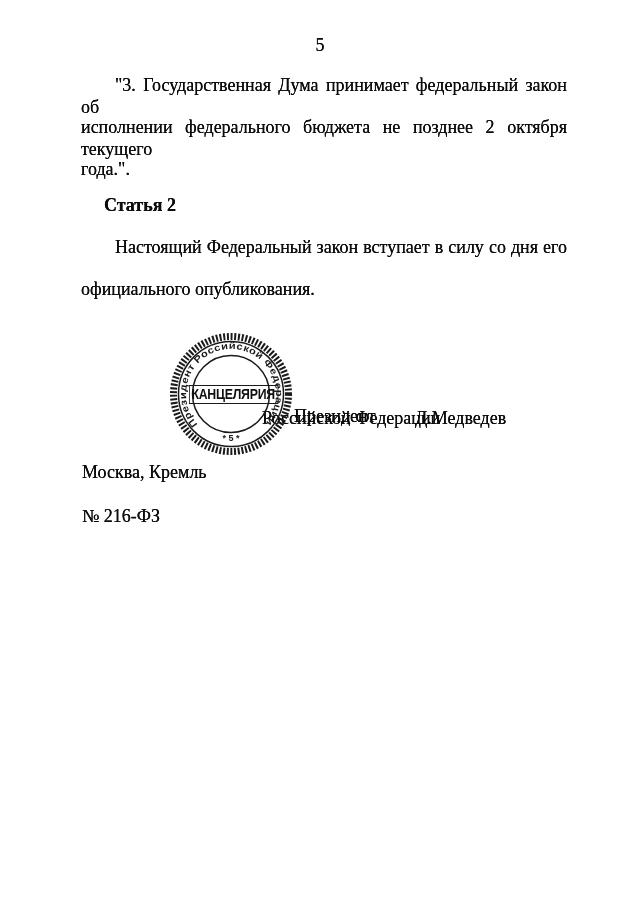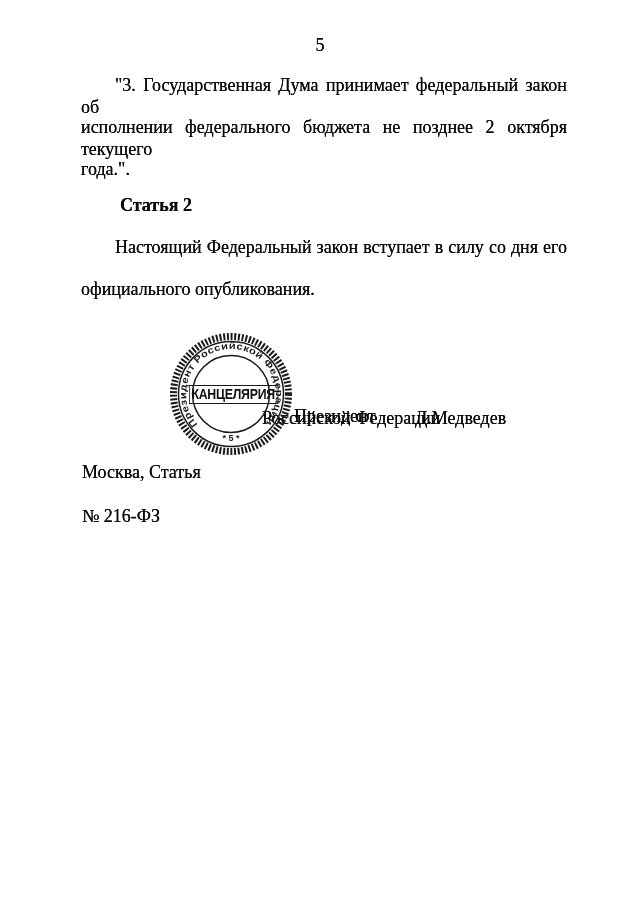--- a/index.html
+++ b/index.html
@@ -56,21 +56,21 @@
 <body>
 
 <div class="page">
 
   <div class="line center" style="top:34px;">5</div>
 
   <div class="line just indent" style="top:74px;">"3. Государственная Дума принимает федеральный закон об</div>
   <div class="line just" style="top:116px;">исполнении федерального бюджета не позднее 2 октября текущего</div>
   <div class="line" style="left:81px; top:158px;">года.".</div>
 
-  <div class="line bold" style="left:120px; top:194px;">Статья 2</div>
+  <div class="line bold" style="left:104px; top:194px;">Статья 2</div>
 
   <div class="line just indent" style="top:236px;">Настоящий Федеральный закон вступает в силу со дня его</div>
   <div class="line" style="left:81px; top:278px;">официального опубликования.</div>
 
   <div class="line sig" style="left:278px; top:405px;padding-left:16px;">Президент</div>
   <div class="line sig" style="left:262px; top:407px;">Российской Федерации</div>
   <div class="line sig" style="left:415px; top:407px;">Д.Медведев</div>
 
   <svg class="stamp-svg" viewBox="0 0 128 128">
     <g fill="none" stroke="#1a1a1a">
@@ -82,16 +82,16 @@
       <path id="ringPath" d="M 32.2 95.8 A 45 45 0 1 1 95.8 95.8"></path>
     </defs>
     <text font-family="Liberation Sans, sans-serif" font-size="9.5" font-weight="bold" fill="#1a1a1a" letter-spacing="0.4">
       <textPath href="#ringPath" startOffset="2" textLength="206" lengthAdjust="spacingAndGlyphs">Президент Российской Федерации</textPath>
     </text>
     <text x="64" y="111" text-anchor="middle" font-family="Liberation Sans, sans-serif" font-size="9" font-weight="bold" fill="#1a1a1a">* 5 *</text>
   </svg>
 
   <div class="stamp-center-label">КАНЦЕЛЯРИЯ</div>
 
-  <div class="line" style="left:82px; top:461px;">Москва, Статья</div>
+  <div class="line" style="left:82px; top:461px;">Москва, Кремль</div>
   <div class="line" style="left:82px; top:505px;text-align:right;">№ 216-ФЗ</div>
 
 </div>
 
 </body></html>

